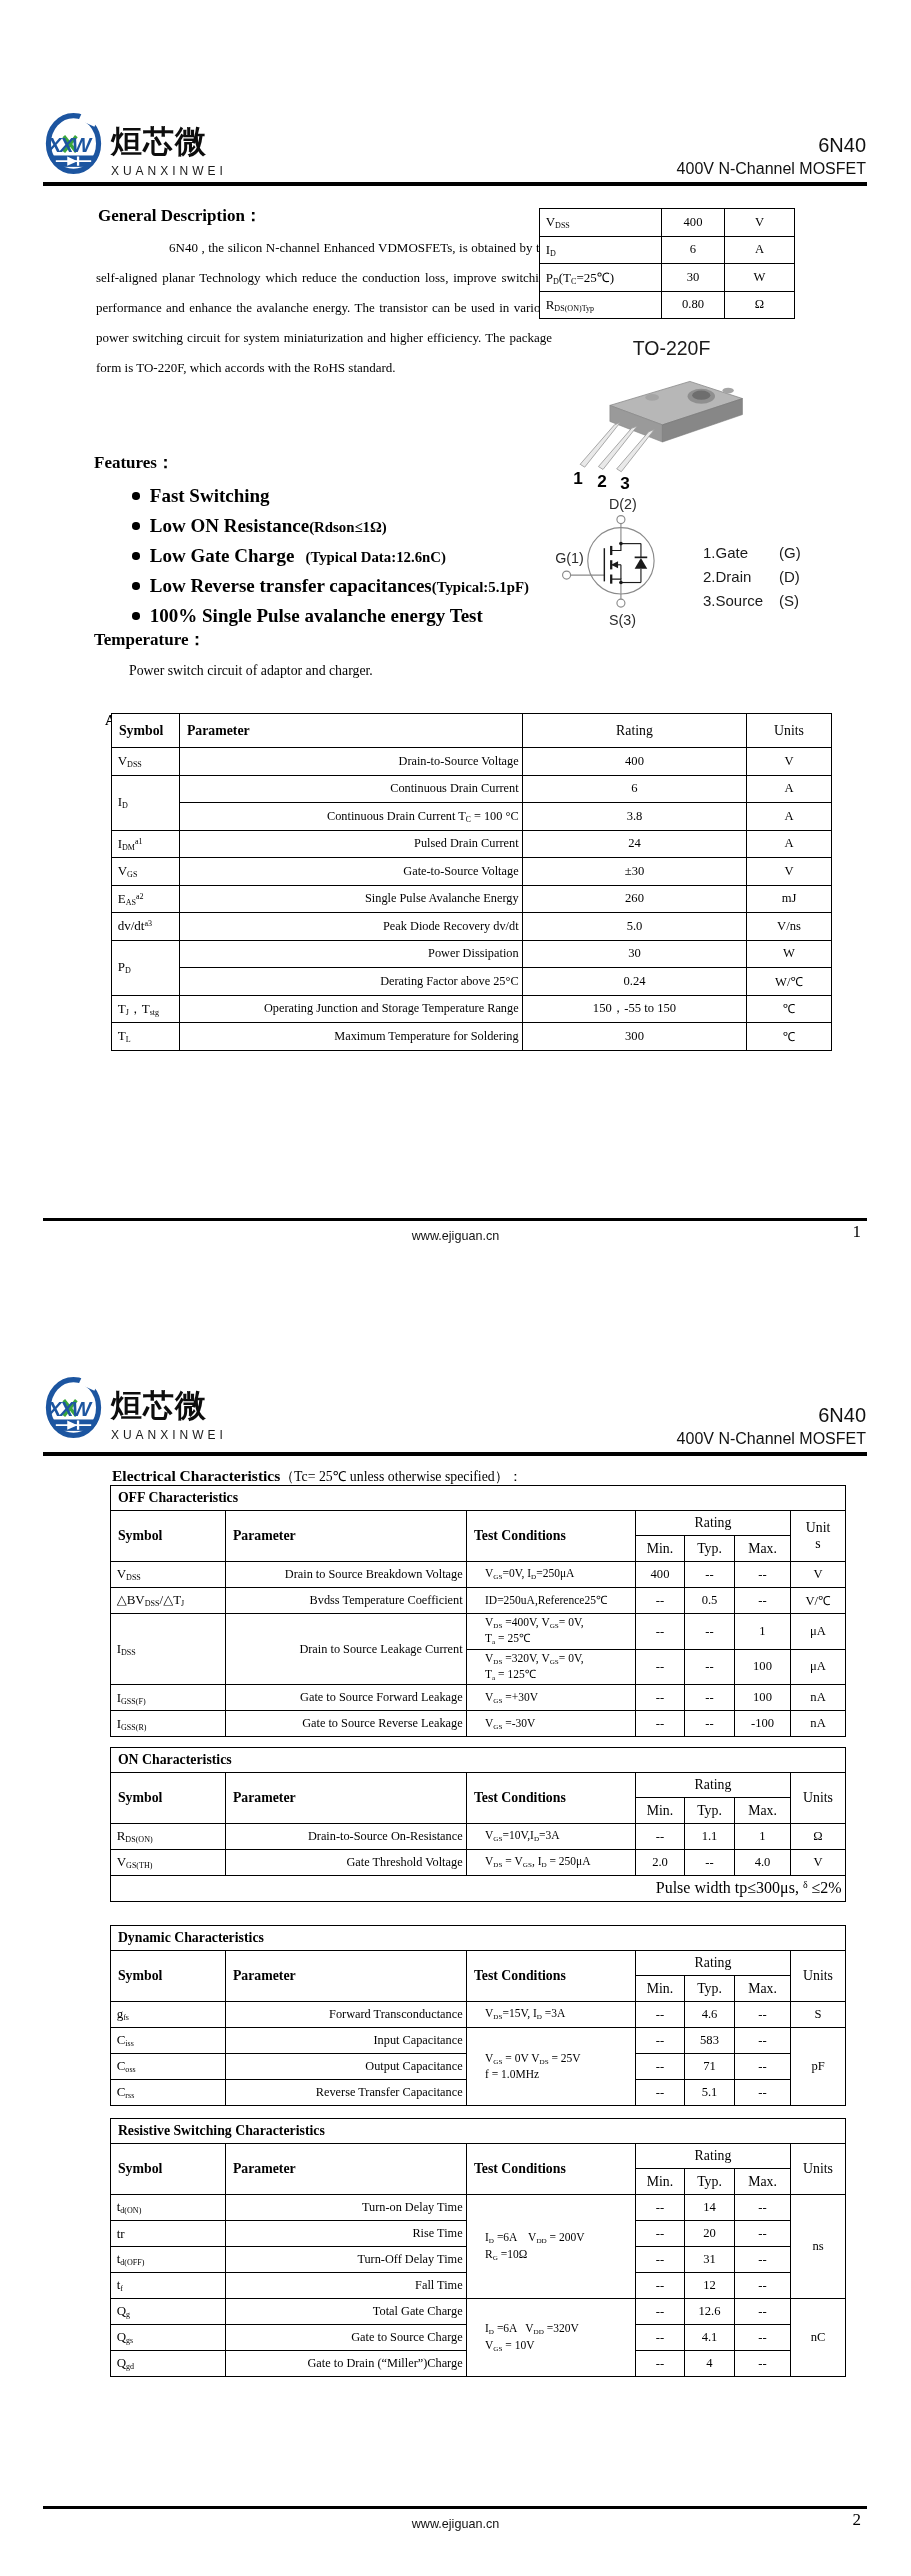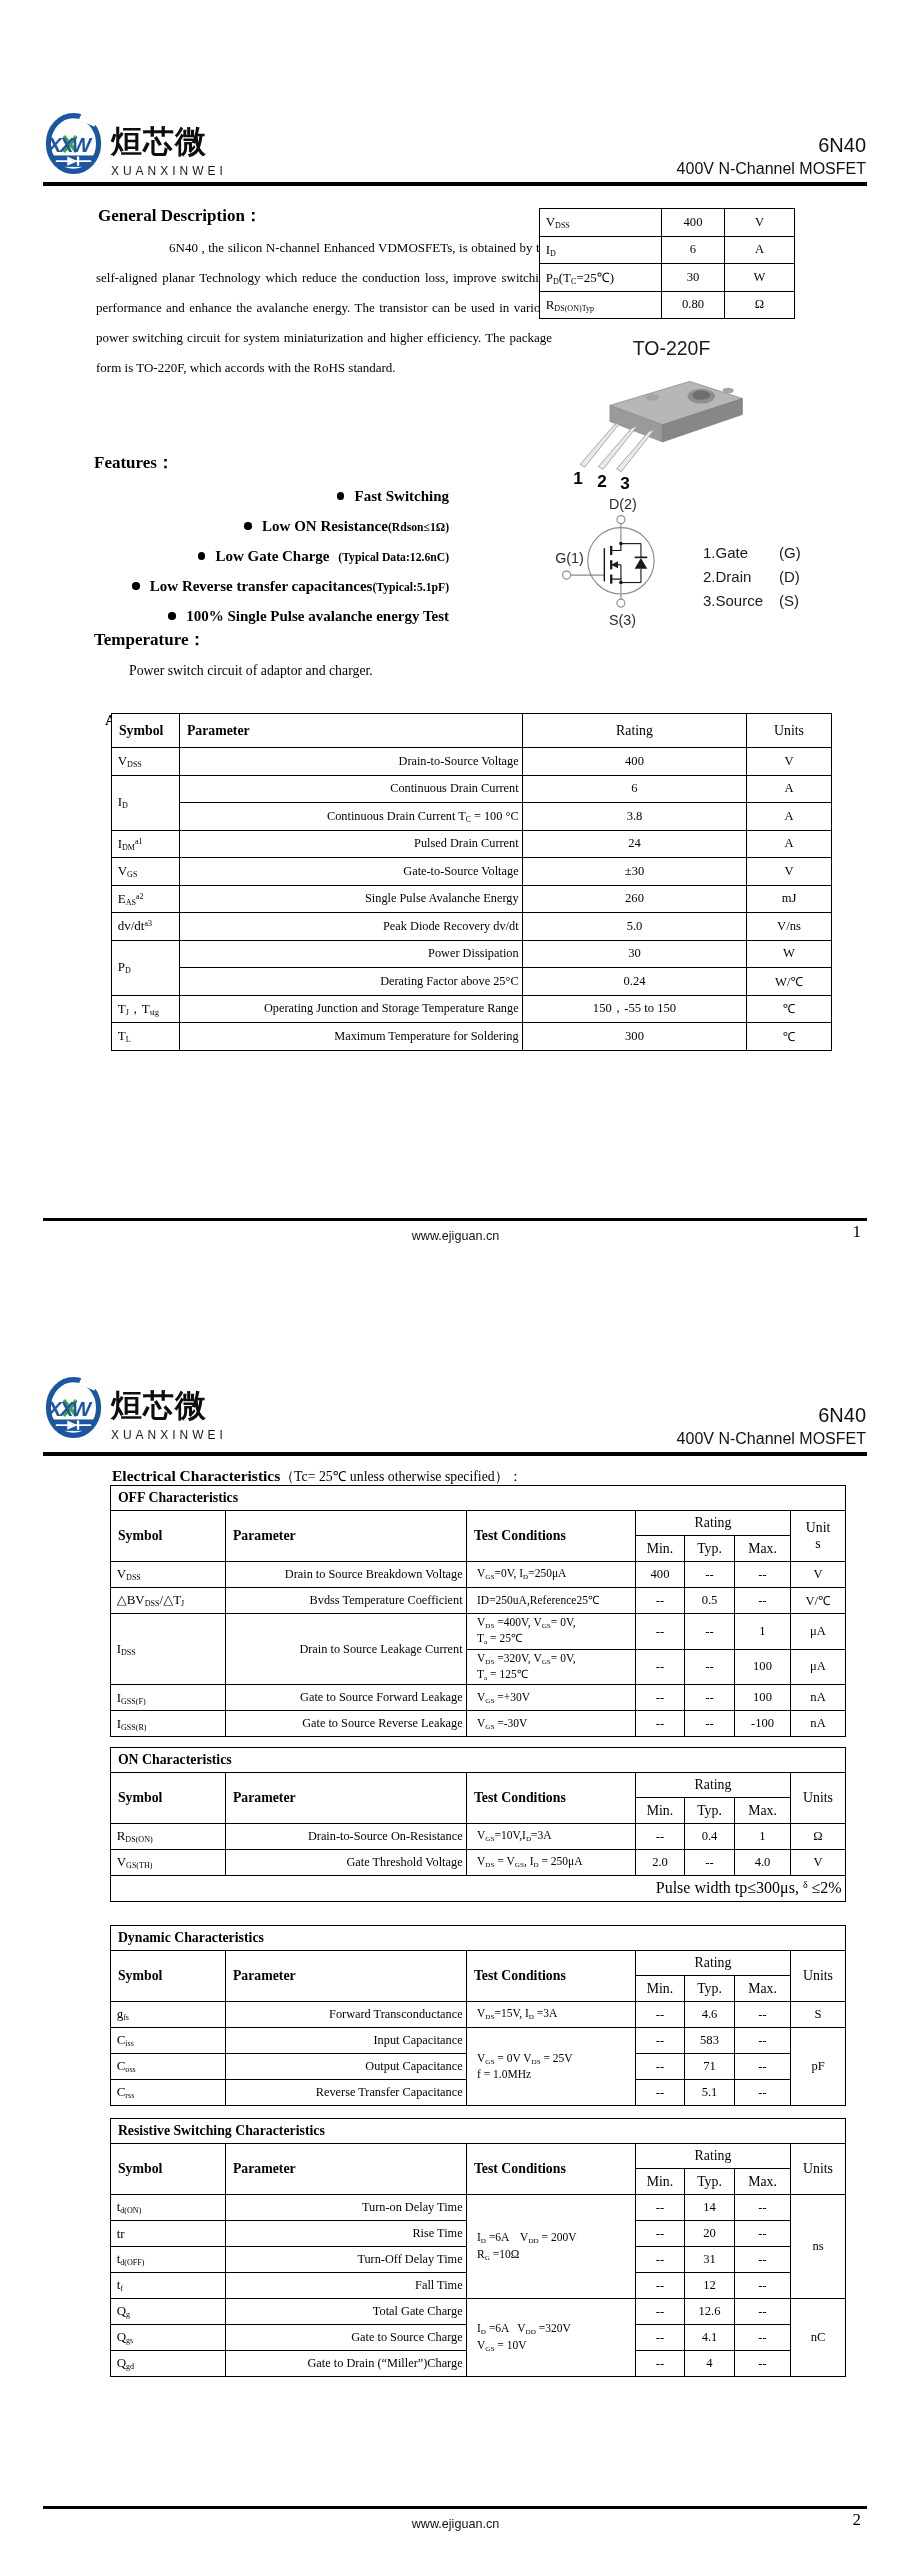--- a/index.html
+++ b/index.html
@@ -17,35 +17,35 @@
   .p1 .titles { top:135px; } .p2 .titles { top:117px; }
   .part-no { font-size:20px; line-height:1.0; }
   .part-sub { font-size:16px; margin-top:5.2px; }
   .rule { position:absolute; left:43px; right:44px; height:4px; background:#000; }
   .p1 .rule-top { top:182px; } .p2 .rule-top { top:164px; }
 
   
   .h-serif { position:absolute; font-weight:bold; font-size:17px; }
   .gen-text { position:absolute; left:96px; top:233px; width:456px; font-size:13px; line-height:30px; text-align:justify; text-indent:73px; }
   .feat-list { position:absolute; left:132px; top:481px; }
-  .feat { height:30px; display:flex; align-items:center; font-weight:bold; font-size:15px;justify-content:flex-end; }
+  .feat { height:30px; display:flex; align-items:center; font-weight:bold; font-size:19px; }
   .feat .dot { width:7.5px; height:7.5px; border-radius:50%; background:#000; margin-right:10.3px; flex:0 0 auto; }
   .ftxt { white-space:pre-wrap; }
   .apps-text { position:absolute; left:129px; top:663px; font-size:13.8px; }
   .mixed-title { position:absolute; font-size:13.8px; }
   .mixed-title .bold { font-weight:bold; font-size:15.5px; }
 
   
   table.t { position:absolute; border-collapse:collapse; table-layout:fixed; border:1.7px solid #000; background:#fff; }
   .t td, .t th { border:1.1px solid #000; padding:1.1px 3.4px; vertical-align:middle; font-weight:normal; }
   .t th { font-size:13.8px; text-align:center; }
   .t th.left { text-align:left; padding-left:6.9px;font-weight:bold; }
   .t td.sym { text-align:left; padding-left:5.7px; font-size:13px; }
   .t td.par { text-align:right; padding-left:7.5px; font-size:12.3px; }
-  .t td.cond { text-align:left; padding-left:10px; font-size:11.5px; line-height:1.3; white-space:pre-wrap; }
+  .t td.cond { text-align:left; padding-left:18px; font-size:11.5px; line-height:1.3; white-space:pre-wrap; }
   .t td.num { text-align:center; font-size:12.6px; }
   .t td.sec { font-weight:bold; font-size:13.8px; text-align:left; padding-left:6.9px; }
   .abs tr { height:27.5px; } .abs tr.hd { height:34px; }
   .et tr { height:26px; } .et tr.secr { height:25px; } .et tr.hd1 { height:25px; } .et tr.hd2 { height:26px; }
   .sumt tr { height:27.5px; }
   .sumt td { font-size:12.6px; }
   .sumt td.sym { font-size:13px; }
   .wrapu span { display:inline-block; width:4ch; word-break:break-all; line-height:1.15; }
 
   
@@ -446,21 +446,21 @@
     <tr class="hd2">
       <th>Min.</th>
       <th>Typ.</th>
       <th>Max.</th>
     </tr>
     <tr>
       <td class="sym"><span class="seg-n">R</span><span class="seg-s">DS(ON)</span></td>
       <td class="par">Drain-to-Source On-Resistance</td>
       <td class="cond"><span class="seg-n">V</span><span class="seg-s">GS</span><span class="seg-n">=10V,I</span><span class="seg-s">D</span><span class="seg-n">=3A</span></td>
       <td class="num">--</td>
-      <td class="num">0.4</td>
+      <td class="num">1.1</td>
       <td class="num">1</td>
       <td class="num">Ω</td>
     </tr>
     <tr>
       <td class="sym"><span class="seg-n">V</span><span class="seg-s">GS(TH)</span></td>
       <td class="par">Gate Threshold Voltage</td>
       <td class="cond"><span class="seg-n">V</span><span class="seg-s">DS</span><span class="seg-n"> = V</span><span class="seg-s">GS</span><span class="seg-n">, I</span><span class="seg-s">D</span><span class="seg-n"> = 250μA</span></td>
       <td class="num">2.0</td>
       <td class="num">--</td>
       <td class="num">4.0</td>

